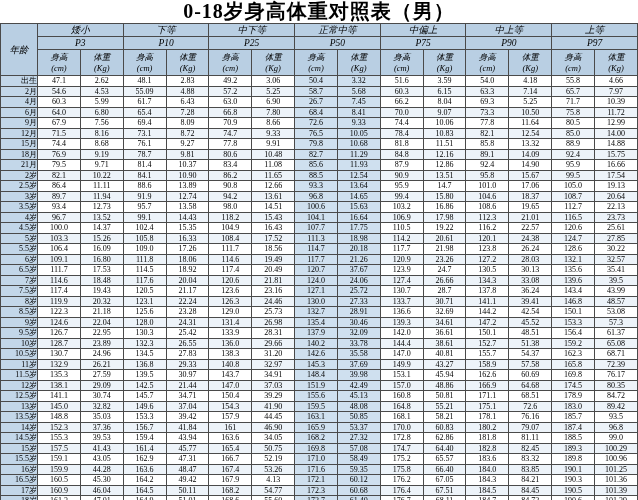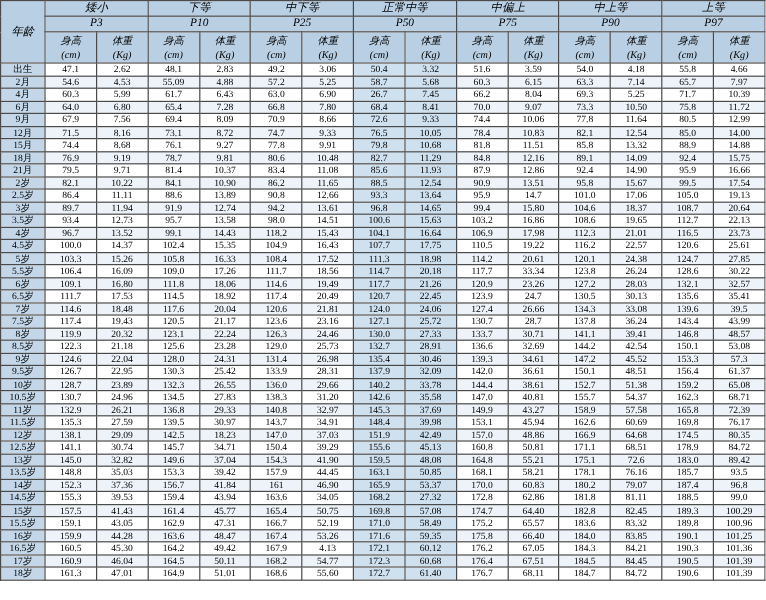--- a/index.html
+++ b/index.html
@@ -19,28 +19,29 @@
     border:1px solid var(--border,#4a4a4a);
     padding:0;text-align:center;overflow:hidden;white-space:nowrap;
     font-weight:normal;
   }
   thead th{background:var(--header_bg,#b9cfe3);font-style:italic;}
   th.age-head{width:36px;}
   .r1 th{height:12px;font-size:9.5px;line-height:12px;}
   .r2 th{height:12px;font-size:9.5px;line-height:12px;}
   .r3 th{height:25px;font-size:8.5px;line-height:1.18;}
   tbody th,tbody td{height:9.4px;font-size:8px;line-height:9.5px;}
-  tbody th.age{background:var(--age_col_bg,#c3d7e9);}
+  tbody th.age{background:var(--age_col_bg,#c3d7e9);text-align:right;}
   tbody tr:nth-child(even){background:var(--stripe_bg,#edf3f9);}
   td.hl{background:var(--p50_col_bg,#cfe0ef);}
 </style>
 </head>
 <body>
 
 <div class="page">
+  <div class="title">0-18岁身高体重对照表（男）</div>
   <table>
     <thead>
       <tr class="r1">
         <th class="age-head" rowspan="3">年龄</th>
       <th colspan="2">矮小</th>
           <th colspan="2">下等</th>
           <th colspan="2">中下等</th>
           <th colspan="2">正常中等</th>
           <th colspan="2">中偏上</th>
           <th colspan="2">中上等</th>
@@ -391,21 +392,21 @@
           <th class="age">5.5岁</th>
           <td>106.4</td>
           <td>16.09</td>
           <td>109.0</td>
           <td>17.26</td>
           <td>111.7</td>
           <td>18.56</td>
           <td class="hl">114.7</td>
           <td class="hl">20.18</td>
           <td>117.7</td>
-          <td>33.34</td>
+          <td>21.98</td>
           <td>123.8</td>
           <td>26.24</td>
           <td>128.6</td>
           <td>30.22</td>
         </tr>
         <tr>
           <th class="age">6岁</th>
           <td>109.1</td>
           <td>16.80</td>
           <td>111.8</td>
@@ -423,21 +424,21 @@
         </tr>
         <tr>
           <th class="age">6.5岁</th>
           <td>111.7</td>
           <td>17.53</td>
           <td>114.5</td>
           <td>18.92</td>
           <td>117.4</td>
           <td>20.49</td>
           <td class="hl">120.7</td>
-          <td class="hl">22.45</td>
+          <td class="hl">37.67</td>
           <td>123.9</td>
           <td>24.7</td>
           <td>130.5</td>
           <td>30.13</td>
           <td>135.6</td>
           <td>35.41</td>
         </tr>
         <tr>
           <th class="age">7岁</th>
           <td>114.6</td>
@@ -606,21 +607,21 @@
           <td>162.6</td>
           <td>60.69</td>
           <td>169.8</td>
           <td>76.17</td>
         </tr>
         <tr>
           <th class="age">12岁</th>
           <td>138.1</td>
           <td>29.09</td>
           <td>142.5</td>
-          <td>18.23</td>
+          <td>21.44</td>
           <td>147.0</td>
           <td>37.03</td>
           <td class="hl">151.9</td>
           <td class="hl">42.49</td>
           <td>157.0</td>
           <td>48.86</td>
           <td>166.9</td>
           <td>64.68</td>
           <td>174.5</td>
           <td>80.35</td>

